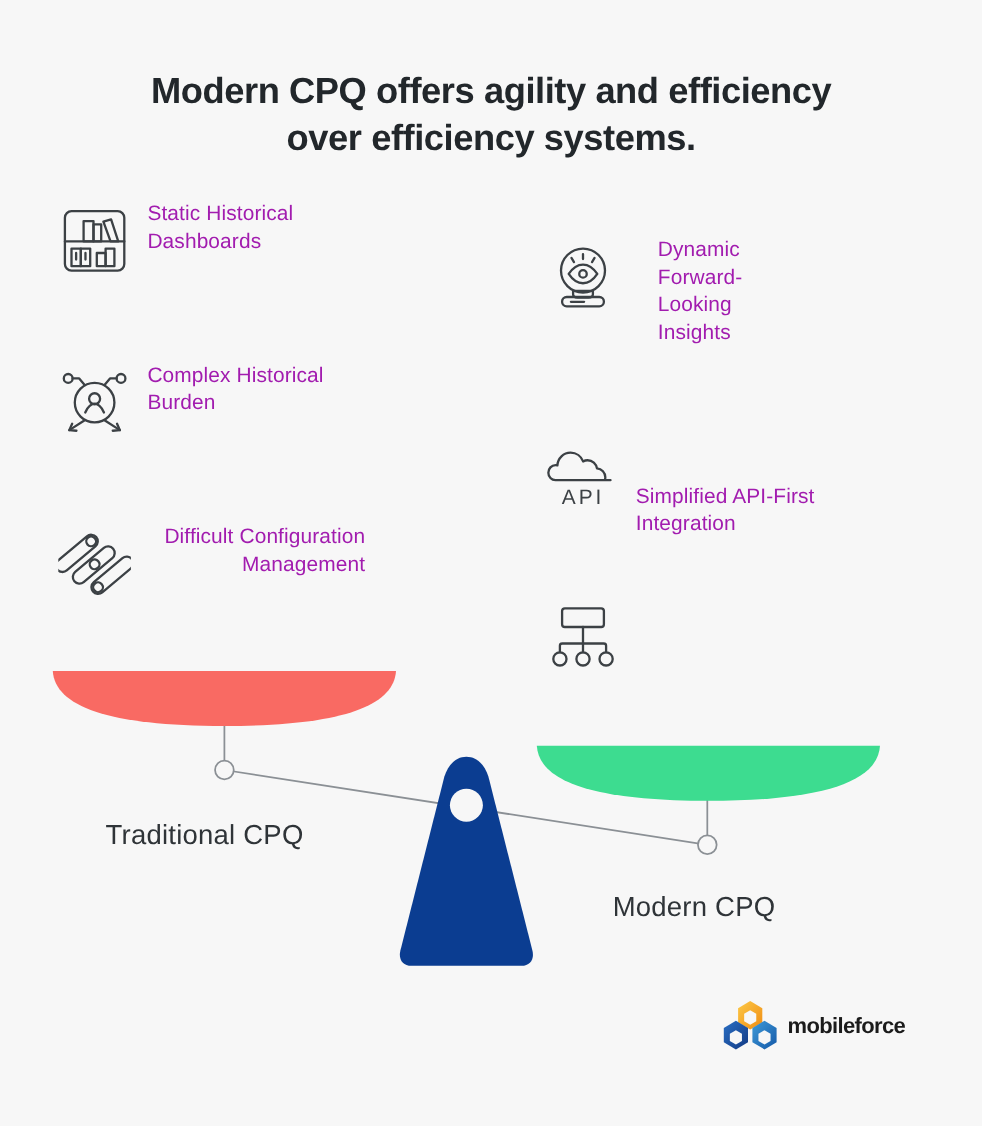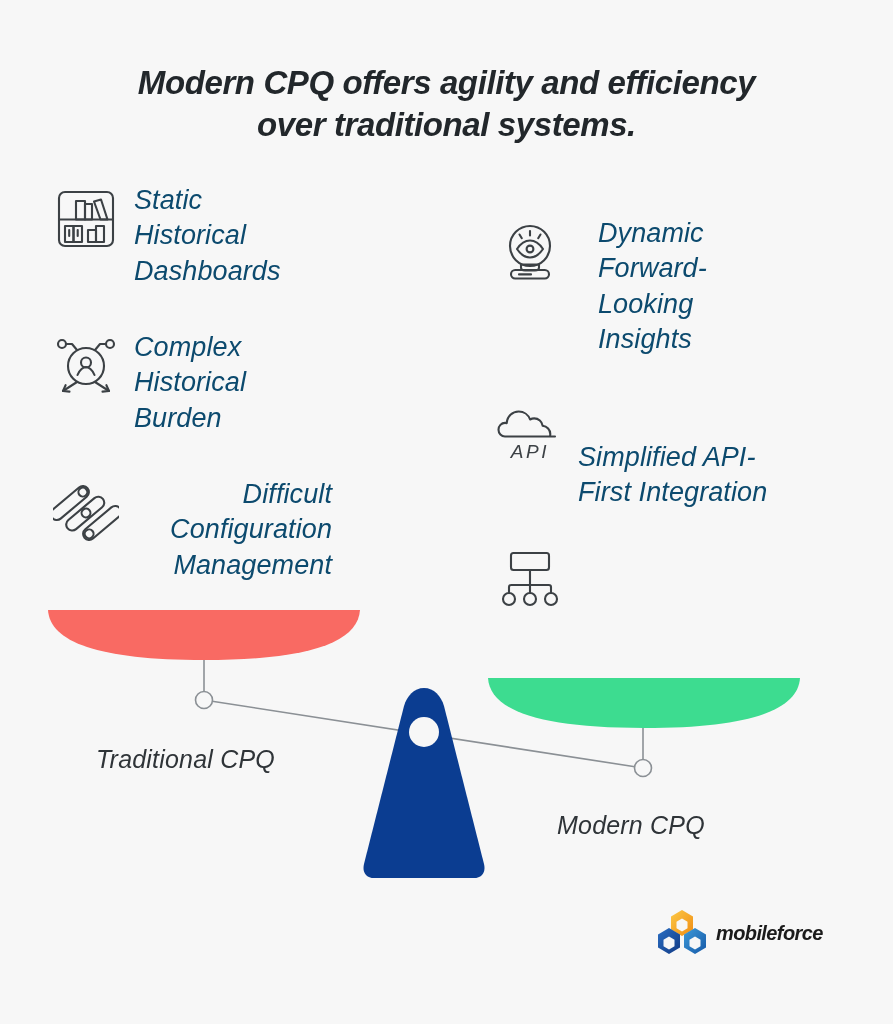--- a/index.html
+++ b/index.html
@@ -2,21 +2,21 @@
 <html><head>
 <meta charset="utf-8">
 <style>
   * { margin:0; padding:0; box-sizing:border-box; }
   html,body {
     width:893px; height:1024px;
     background:#f7f7f7;
     font-family:"Liberation Sans", sans-serif;
     overflow:hidden;
   }
-  #stage { position:relative; width:893px; height:1024px; background:#f7f7f7;font-style:italic; }
+  #stage { position:relative; width:893px; height:1024px; background:#f7f7f7; }
 
   
   .title {
     position:absolute; left:60px; top:62px; width:773px;
     text-align:center;
     font-size:33px; font-weight:bold; line-height:1.28;
     color:#22272b; letter-spacing:-0.4px;
   }
   .title .l2 { display:block; }
 
@@ -26,21 +26,21 @@
     display:flex;
     align-items:flex-start;
   }
   .feature .ico {
     flex:0 0 auto;
     width:72px; height:72px;
     display:flex; align-items:center; justify-content:center;
   }
   .feature .ico svg { display:block; }
   .feature .lbl {
-    font-size:27px; line-height:1.31; color:#0c4a6e;
+    font-size:19px; line-height:1.31; color:#a21caf;
     font-weight:400; letter-spacing:0.1px;
     padding-left:12px;
   }
 
   
   #f-left-0 { left:50px;  top:183px;  width:330px; }
   #f-left-1 { left:50px;  top:330px;  width:330px; }
   #f-left-2 { left:50px;  top:477px;  width:345px;text-align:right; }
   #f-left-0 .lbl { width:180px; }
   #f-left-1 .lbl { width:180px; }
@@ -78,21 +78,21 @@
     letter-spacing:-0.6px;
   }
 </style>
 </head>
 <body>
 
 <div id="stage">
 
   <div class="title">
     <span>Modern CPQ offers agility and efficiency</span>
-    <span class="l2">over traditional systems.</span>
+    <span class="l2">over efficiency systems.</span>
   </div>
 
   <div class="feature" id="f-left-0">
     <span class="ico">
       <svg width="66" height="66" viewBox="0 0 66 66" fill="none" stroke="#3c4145" stroke-width="2.1" stroke-linejoin="round" stroke-linecap="round">
         <rect x="6" y="6" width="54" height="54" rx="6"></rect>
         <line x1="6" y1="33.5" x2="60" y2="33.5"></line>
         <rect x="23" y="15" width="9" height="18.5"></rect>
         <rect x="32" y="18" width="7" height="15.5"></rect>
         <path d="M41 15.5 L48 13.5 L54.5 33.5 L47.5 33.5 Z"></path>

